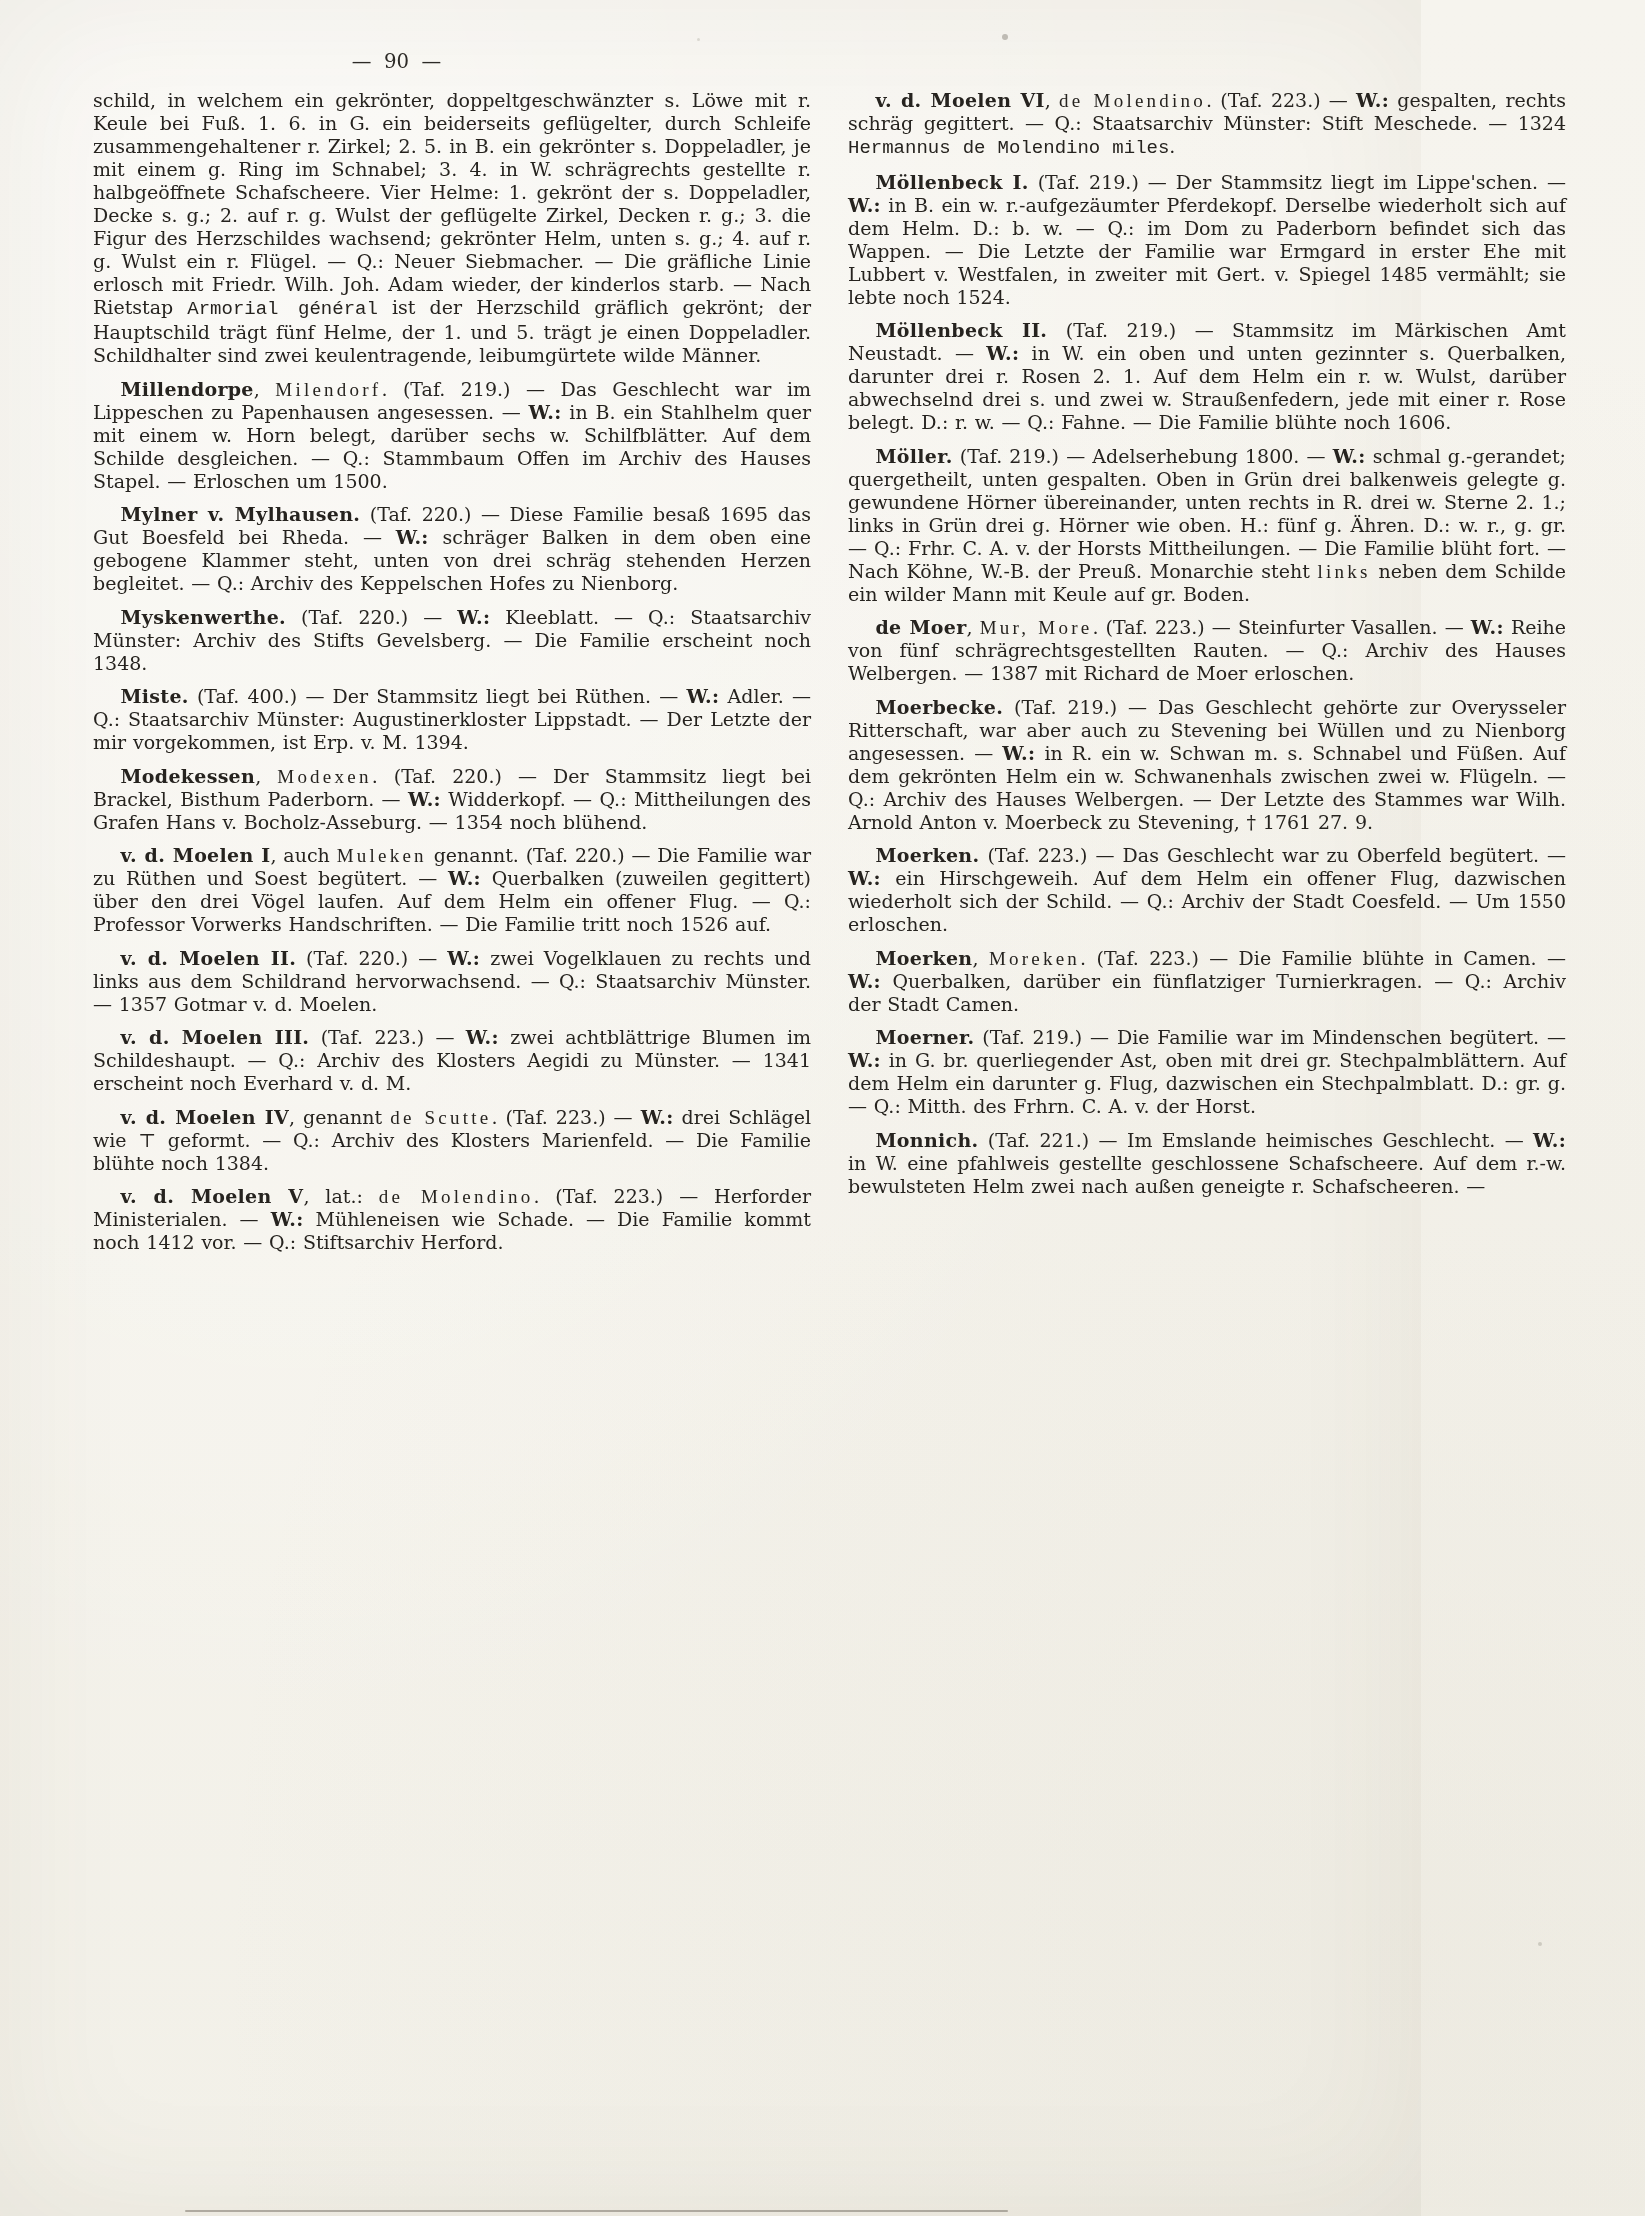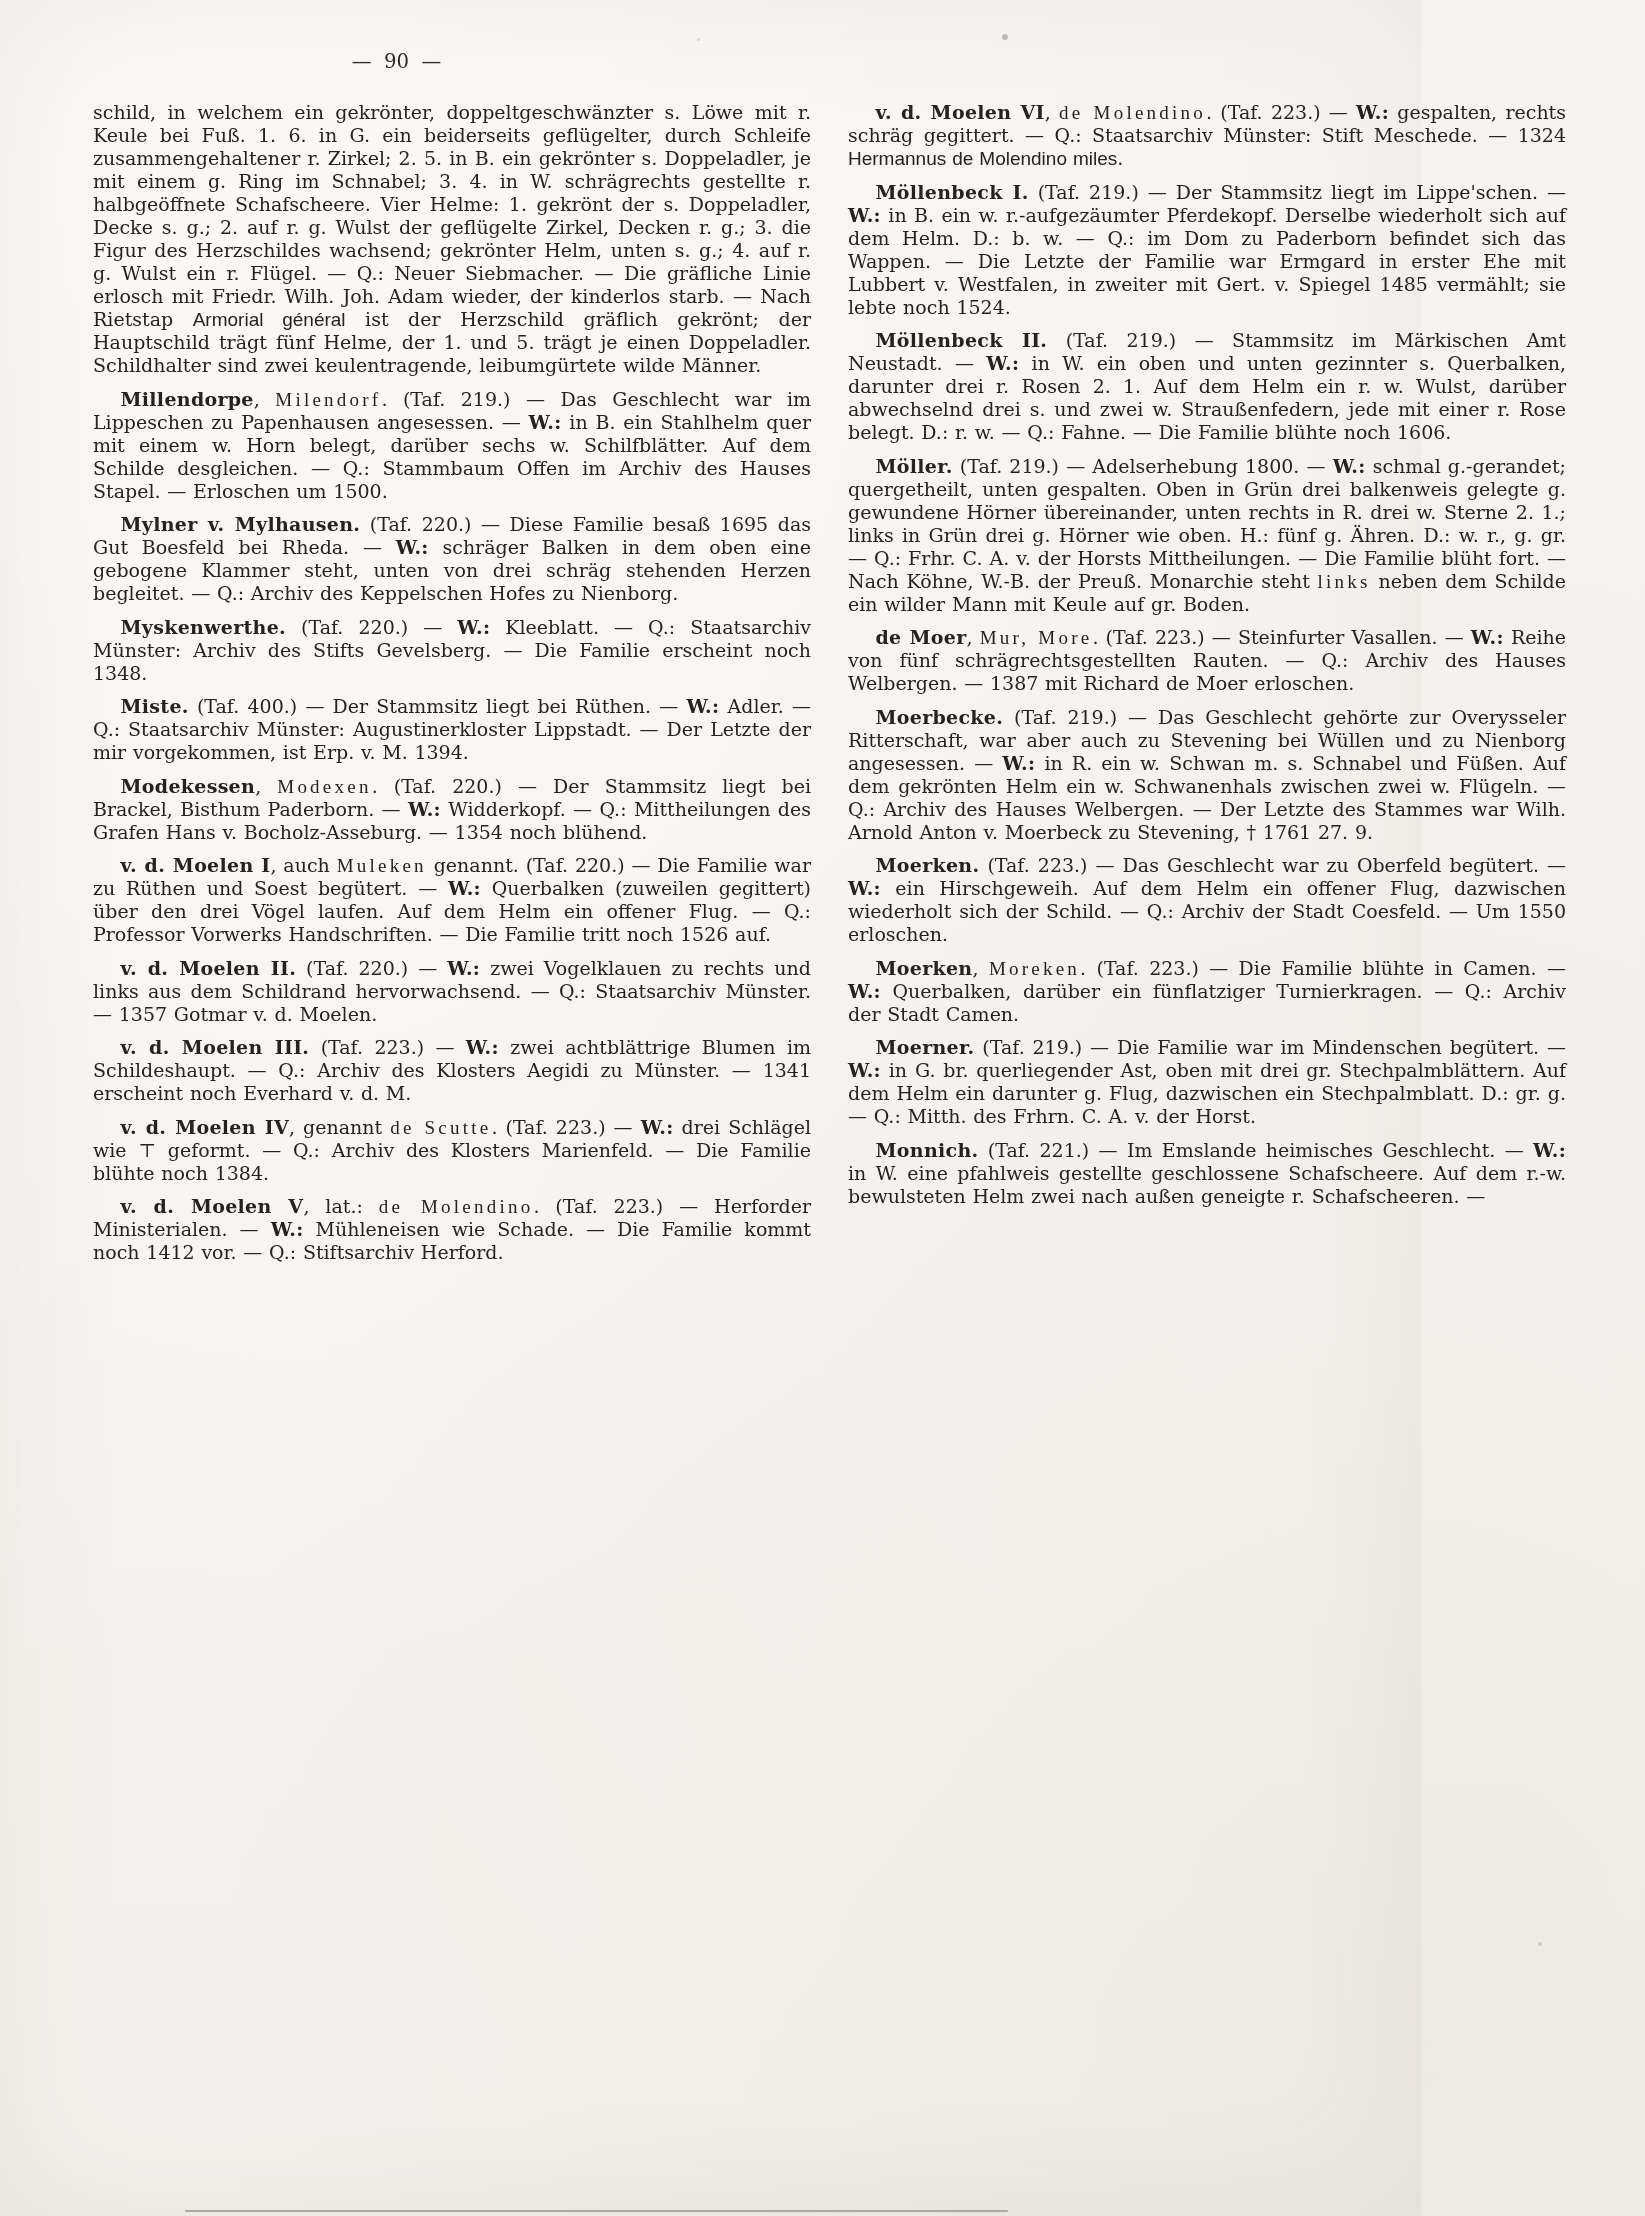--- a/index.html
+++ b/index.html
@@ -29,21 +29,21 @@
     left: 298px;
     width: 197px;
     text-align: center;
     font-size: 19.7px;
     line-height: 22px;
     white-space: pre;
     color: #2c2a26;
   }
   .textblock {
     position: absolute;
-    top: 101px;
+    top: 89px;
     left: 93px;
     width: 1474px;
     display: flex;
     gap: 37px;
   }
   .col {
     width: 718px;
   }
   p.entry {
     margin: 0;
@@ -60,21 +60,21 @@
   }
   p.entry b {
     font-weight: bold;
     letter-spacing: 0.3px;
   }
   .sperr {
     letter-spacing: 0.17em;
     font-family: Liberation Serif, serif;
   }
   .ant {
-    font-family: Liberation Sans, sans-serif;
+    font-family: Liberation Mono, monospace;
   }
   .speck {
     position: absolute;
     border-radius: 50%;
     background: #5d564a;
   }
   .speck.s1 { left: 1002px; top: 34px;  width: 5.9px;  height: 5.9px;  opacity: 0.35; }
   .speck.s2 { left: 1538px; top: 1942px; width: 3.9px; height: 3.9px; opacity: 0.22; }
   .speck.s3 { left: 697px; top: 38px;  width: 3.3px;  height: 3.3px;  opacity: 0.18; }
   .scan-edge-line {

